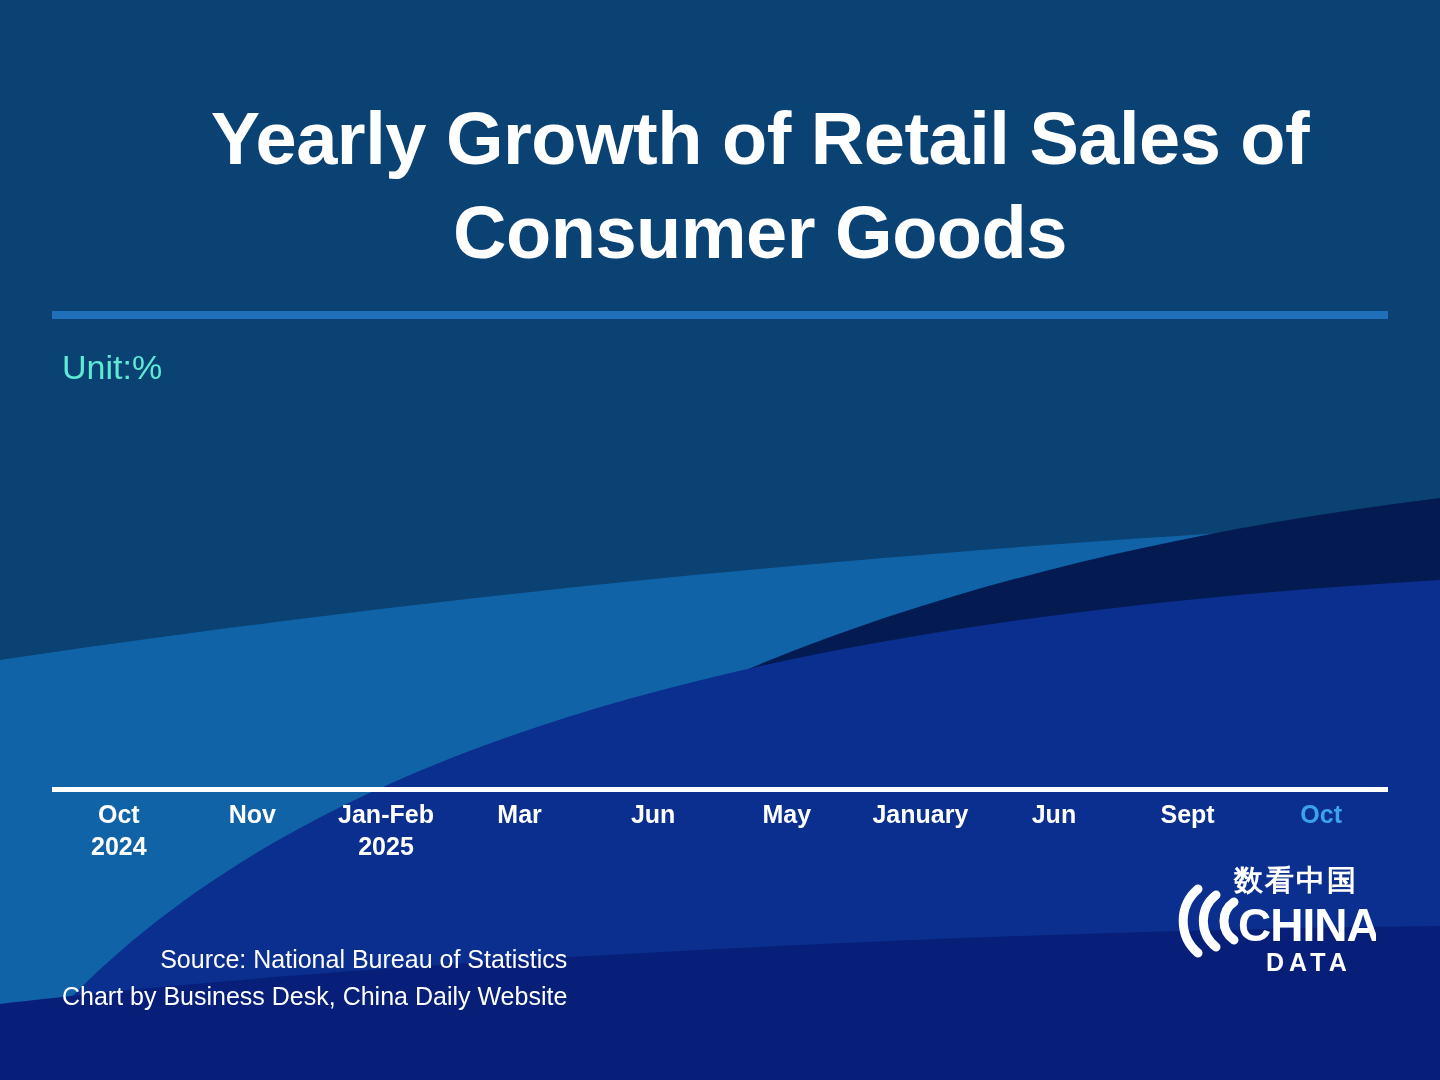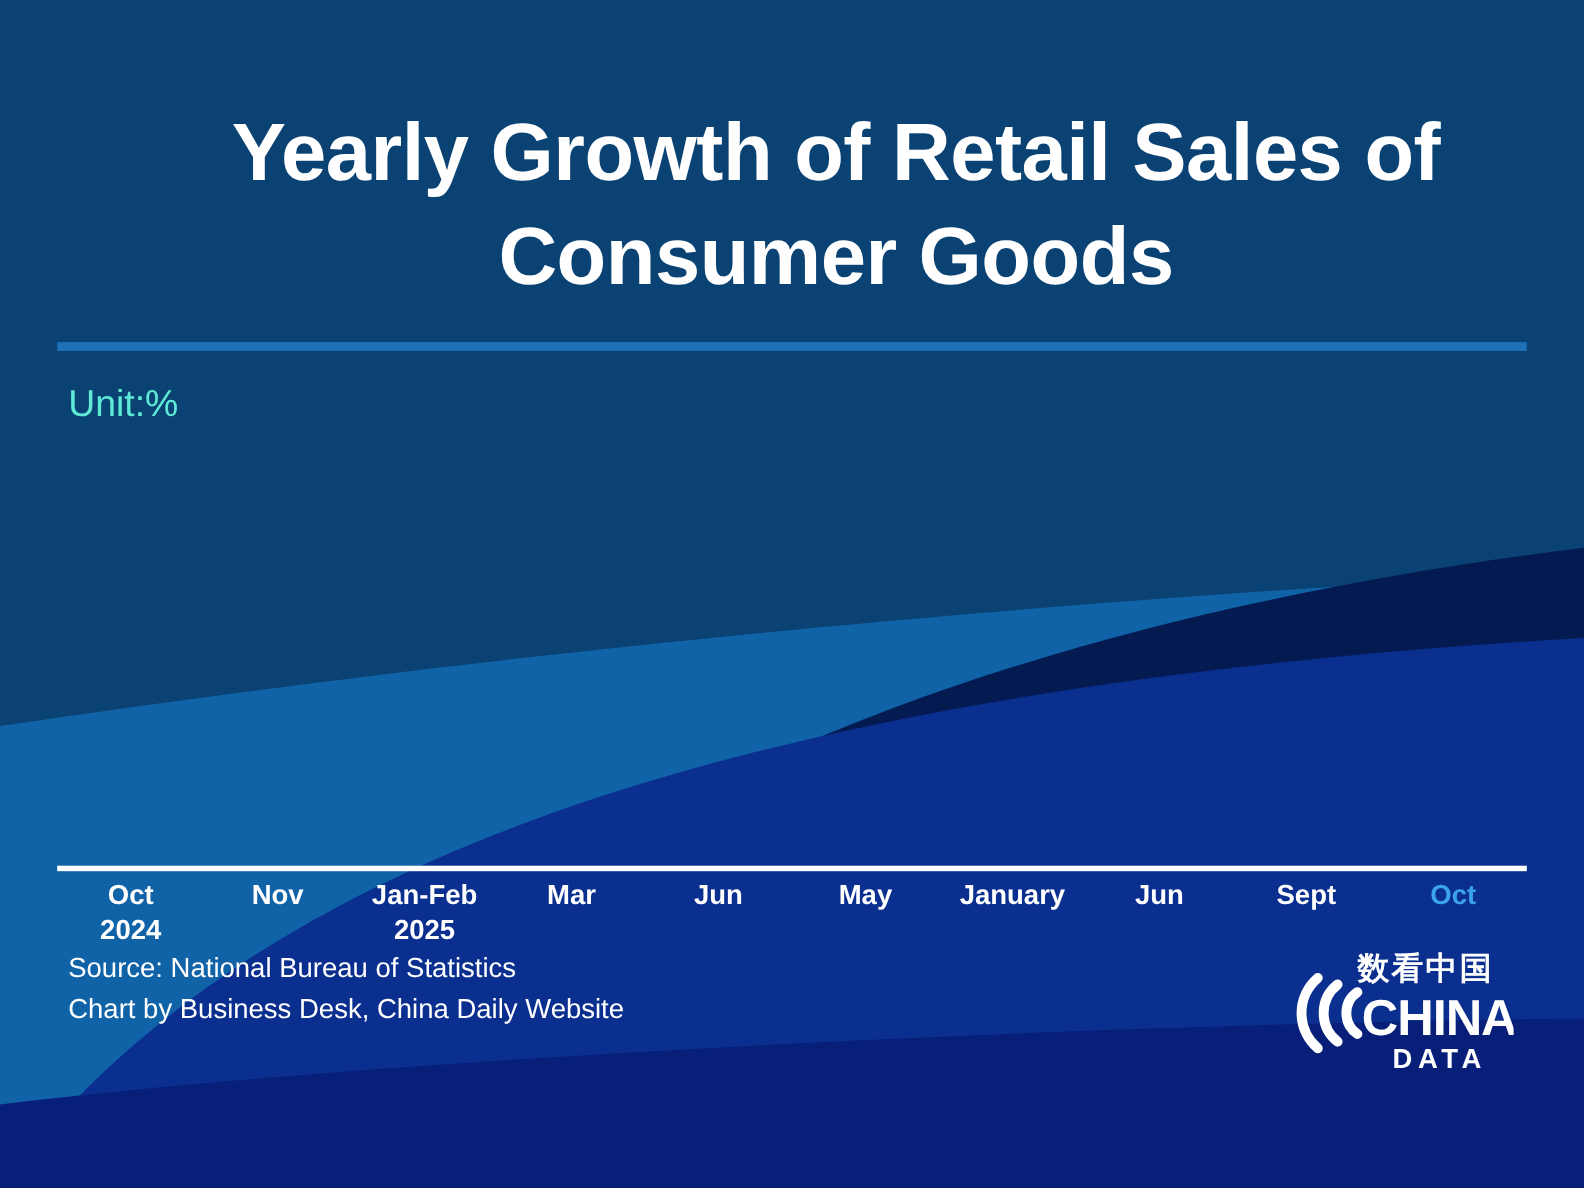--- a/index.html
+++ b/index.html
@@ -106,22 +106,23 @@
     white-space: pre-line;
   }
   .axis-tick.highlight {
     color: #3ba3ea;
   }
 
   
   .source-note {
     position: absolute;
     left: 62px;
-    top: 862px;
-    z-index: 6;
+    top: 941px;
+    z-index: 6;
+    text-align: right;
   }
   .source-line {
     display: block;
     color: #ffffff;
     font-size: 25px;
     line-height: 37px;
   }
 
   
   .logo {

